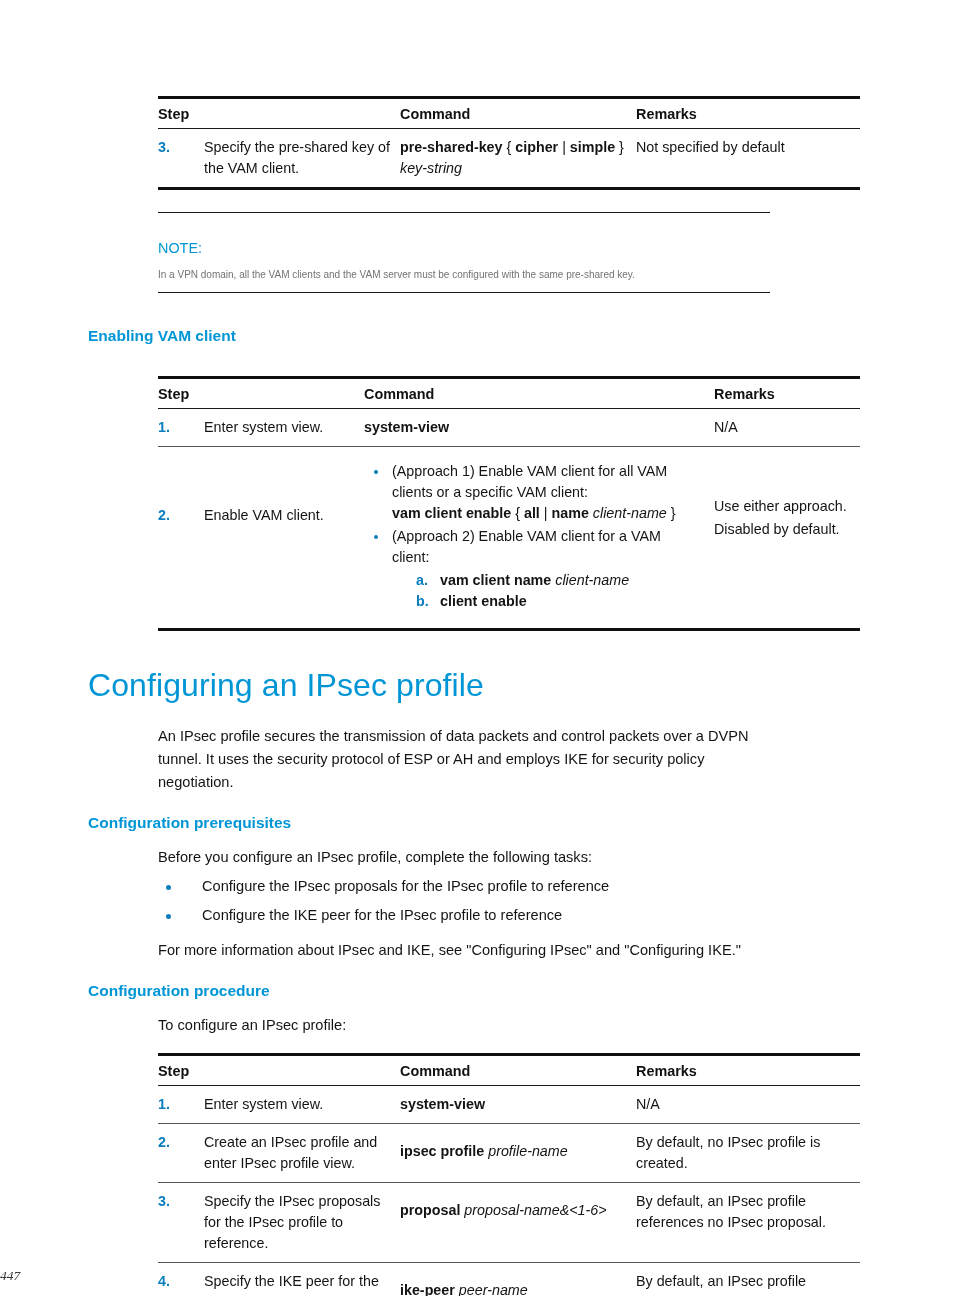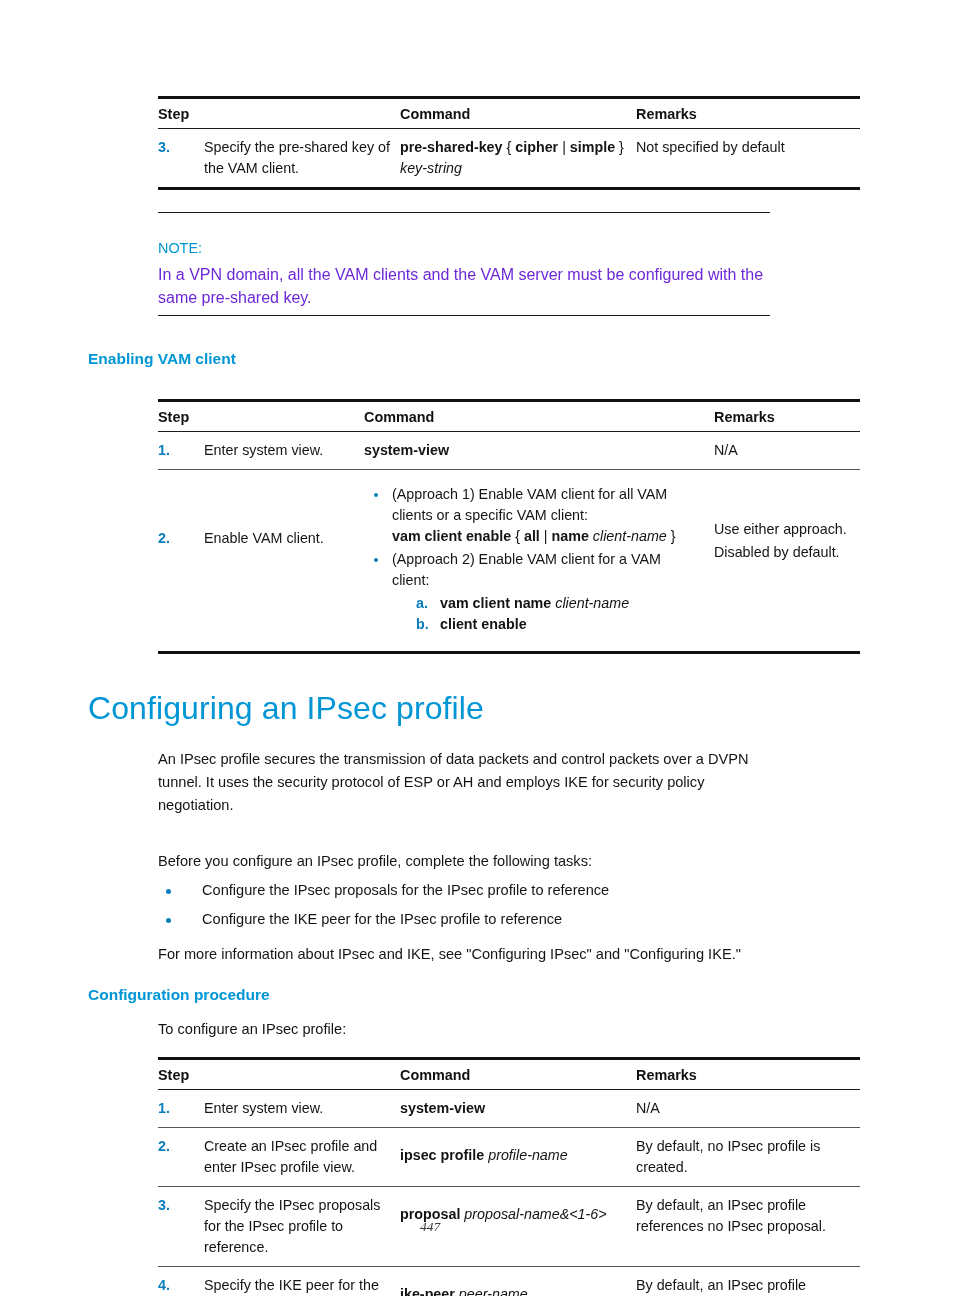--- a/index.html
+++ b/index.html
@@ -92,24 +92,24 @@
     border-bottom: 1.4px solid #1a1a1a;
     padding: 9px 0 6px 0;
   }
   .note-label {
     font-size: 14.4px;
     color: #0096d6;
     line-height: 20px;
     margin: 16px 0 5px 0;
   }
   .note-text {
-    font-size: 16px;
+    font-size: 10px;
     line-height: 23px;
     margin: 0;
-    color: #6d28d9;
+    color: #737373;
   }
 
   
   table.proc {
     border-collapse: collapse;
     width: 702px;
     margin-left: 158px;
     table-layout: fixed;
   }
   table.proc thead th {
@@ -198,22 +198,21 @@
     color: #0b7ebd;
     font-weight: bold;
   }
   .rem-line { display: block; line-height: 23px; }
 
   
   .pagenum {
     position: absolute;
     left: 0;
     right: 0;
-    top: 1219px;
-    text-align: center;
+    top: 1268px;
     font-size: 13.5px;
     color: #3a3a3a;
     font-family: "Liberation Serif", serif;
     font-style: italic;
   }
 
   
   .sp-12 { height: 12px; }
   .sp-24 { height: 24px; }
   .sp-28 { height: 28px; }
@@ -335,20 +334,23 @@
   </div>
 
   <div style="height:22px"></div>
 
   <div class="indent">
     <p class="body">An IPsec profile secures the transmission of data packets and control packets over a DVPN tunnel. It uses the security protocol of ESP or AH and employs IKE for security policy negotiation.</p>
   </div>
 
   <div style="height:20px"></div>
 
+  <div class="h2-area">
+    <h2 class="doc-h2">Configuration prerequisites</h2>
+  </div>
 
   <div style="height:13px"></div>
 
   <div class="indent">
     <p class="body">Before you configure an IPsec profile, complete the following tasks:</p>
     <div style="height:6px"></div>
     <ul class="dotlist">
       <li>Configure the IPsec proposals for the IPsec profile to reference</li>
       <li>Configure the IKE peer for the IPsec profile to reference</li>
     </ul>

